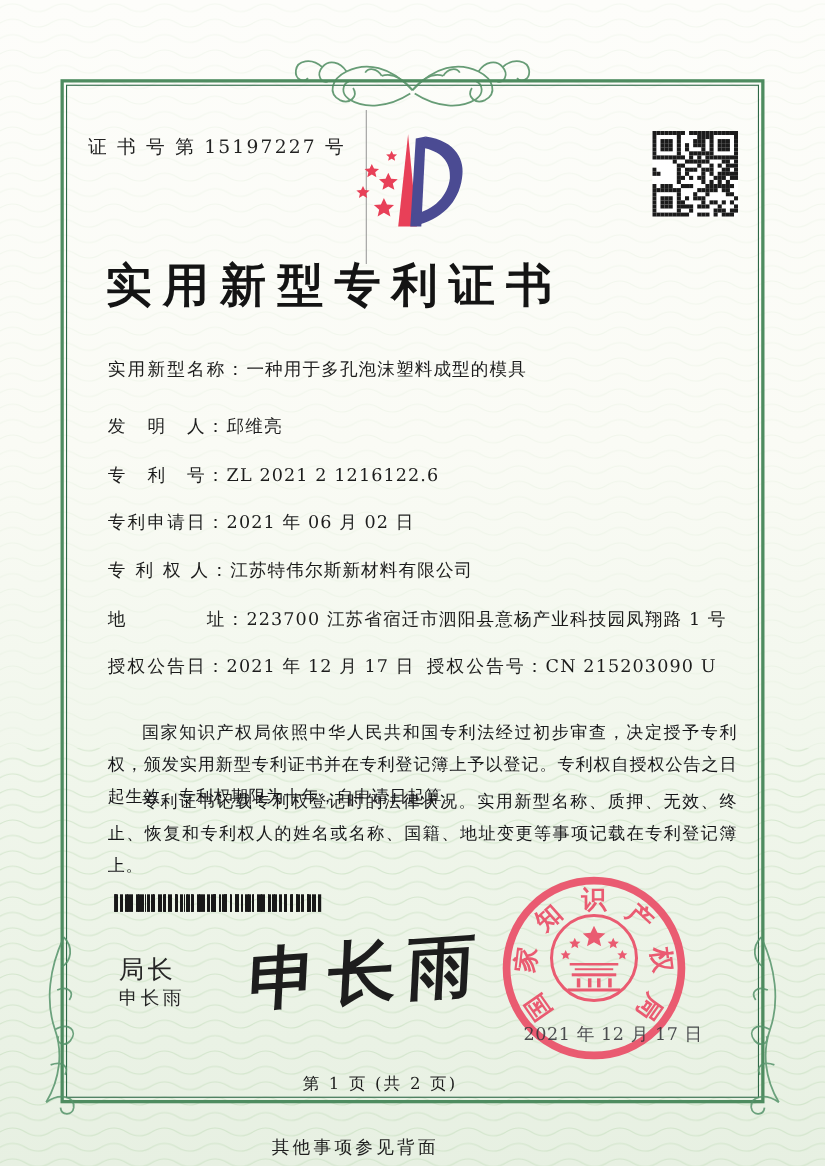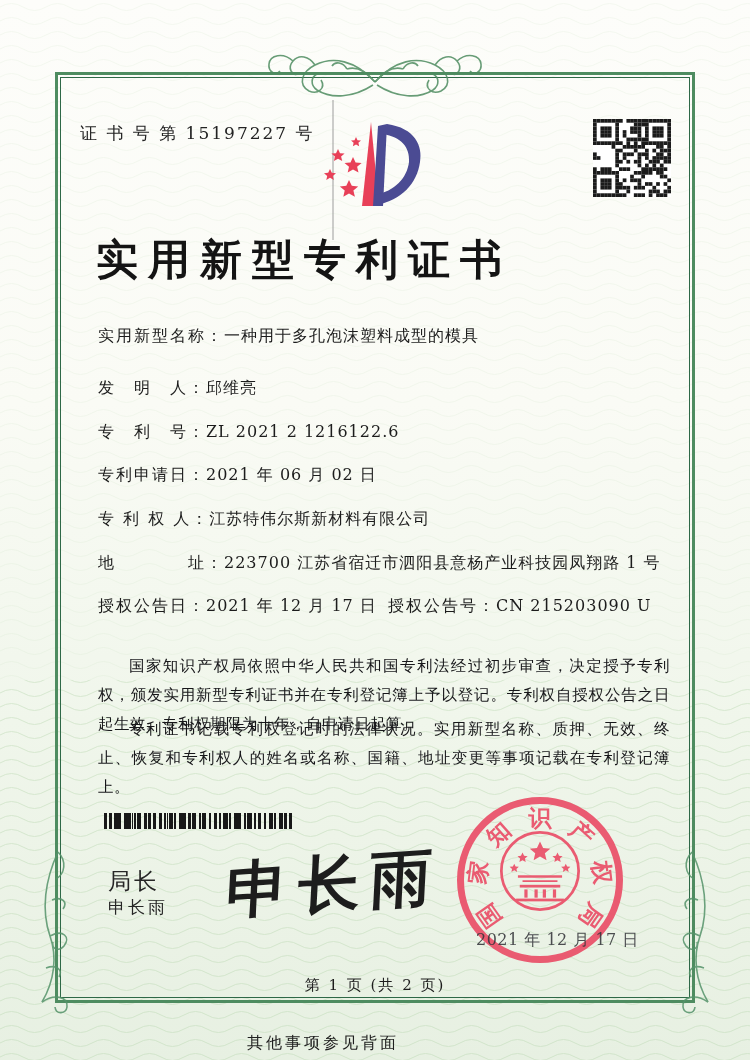--- a/index.html
+++ b/index.html
@@ -45,21 +45,21 @@
   .seal-ch:nth-of-type(1){transform:translate(-50%,-50%) rotate(-125deg) translateY(-62px);}
   .seal-ch:nth-of-type(2){transform:translate(-50%,-50%) rotate(-83deg) translateY(-62px);}
   .seal-ch:nth-of-type(3){transform:translate(-50%,-50%) rotate(-42deg) translateY(-62px);}
   .seal-ch:nth-of-type(4){transform:translate(-50%,-50%) rotate(0deg) translateY(-62px);}
   .seal-ch:nth-of-type(5){transform:translate(-50%,-50%) rotate(42deg) translateY(-62px);}
   .seal-ch:nth-of-type(6){transform:translate(-50%,-50%) rotate(83deg) translateY(-62px);}
   .seal-ch:nth-of-type(7){transform:translate(-50%,-50%) rotate(125deg) translateY(-62px);}
   .emblem{position:absolute;left:50%;top:44%;transform:translate(-50%,-50%);}
   .seal-date{position:absolute;left:12px;top:126px;width:150px;font-size:16px;
      letter-spacing:0.5px;color:rgba(38,38,44,0.88);white-space:nowrap;}
-  .page-info{position:absolute;left:0;top:976px;width:750px;text-align:center;font-size:15px;letter-spacing:2px;}
+  .page-info{position:absolute;left:0;top:976px;width:691px;text-align:center;font-size:15px;letter-spacing:2px;}
   .back-note{position:absolute;left:0;top:1021px;width:646px;text-align:center;font-size:16px;letter-spacing:3px;color:#202020;margin-top:12px;}
 </style>
 </head>
 <body>
 
 <div class="page">
 
   <svg class="bg-wave" width="750" height="1060">
     <defs>
       <pattern id="wv" width="46" height="14" patternUnits="userSpaceOnUse">

